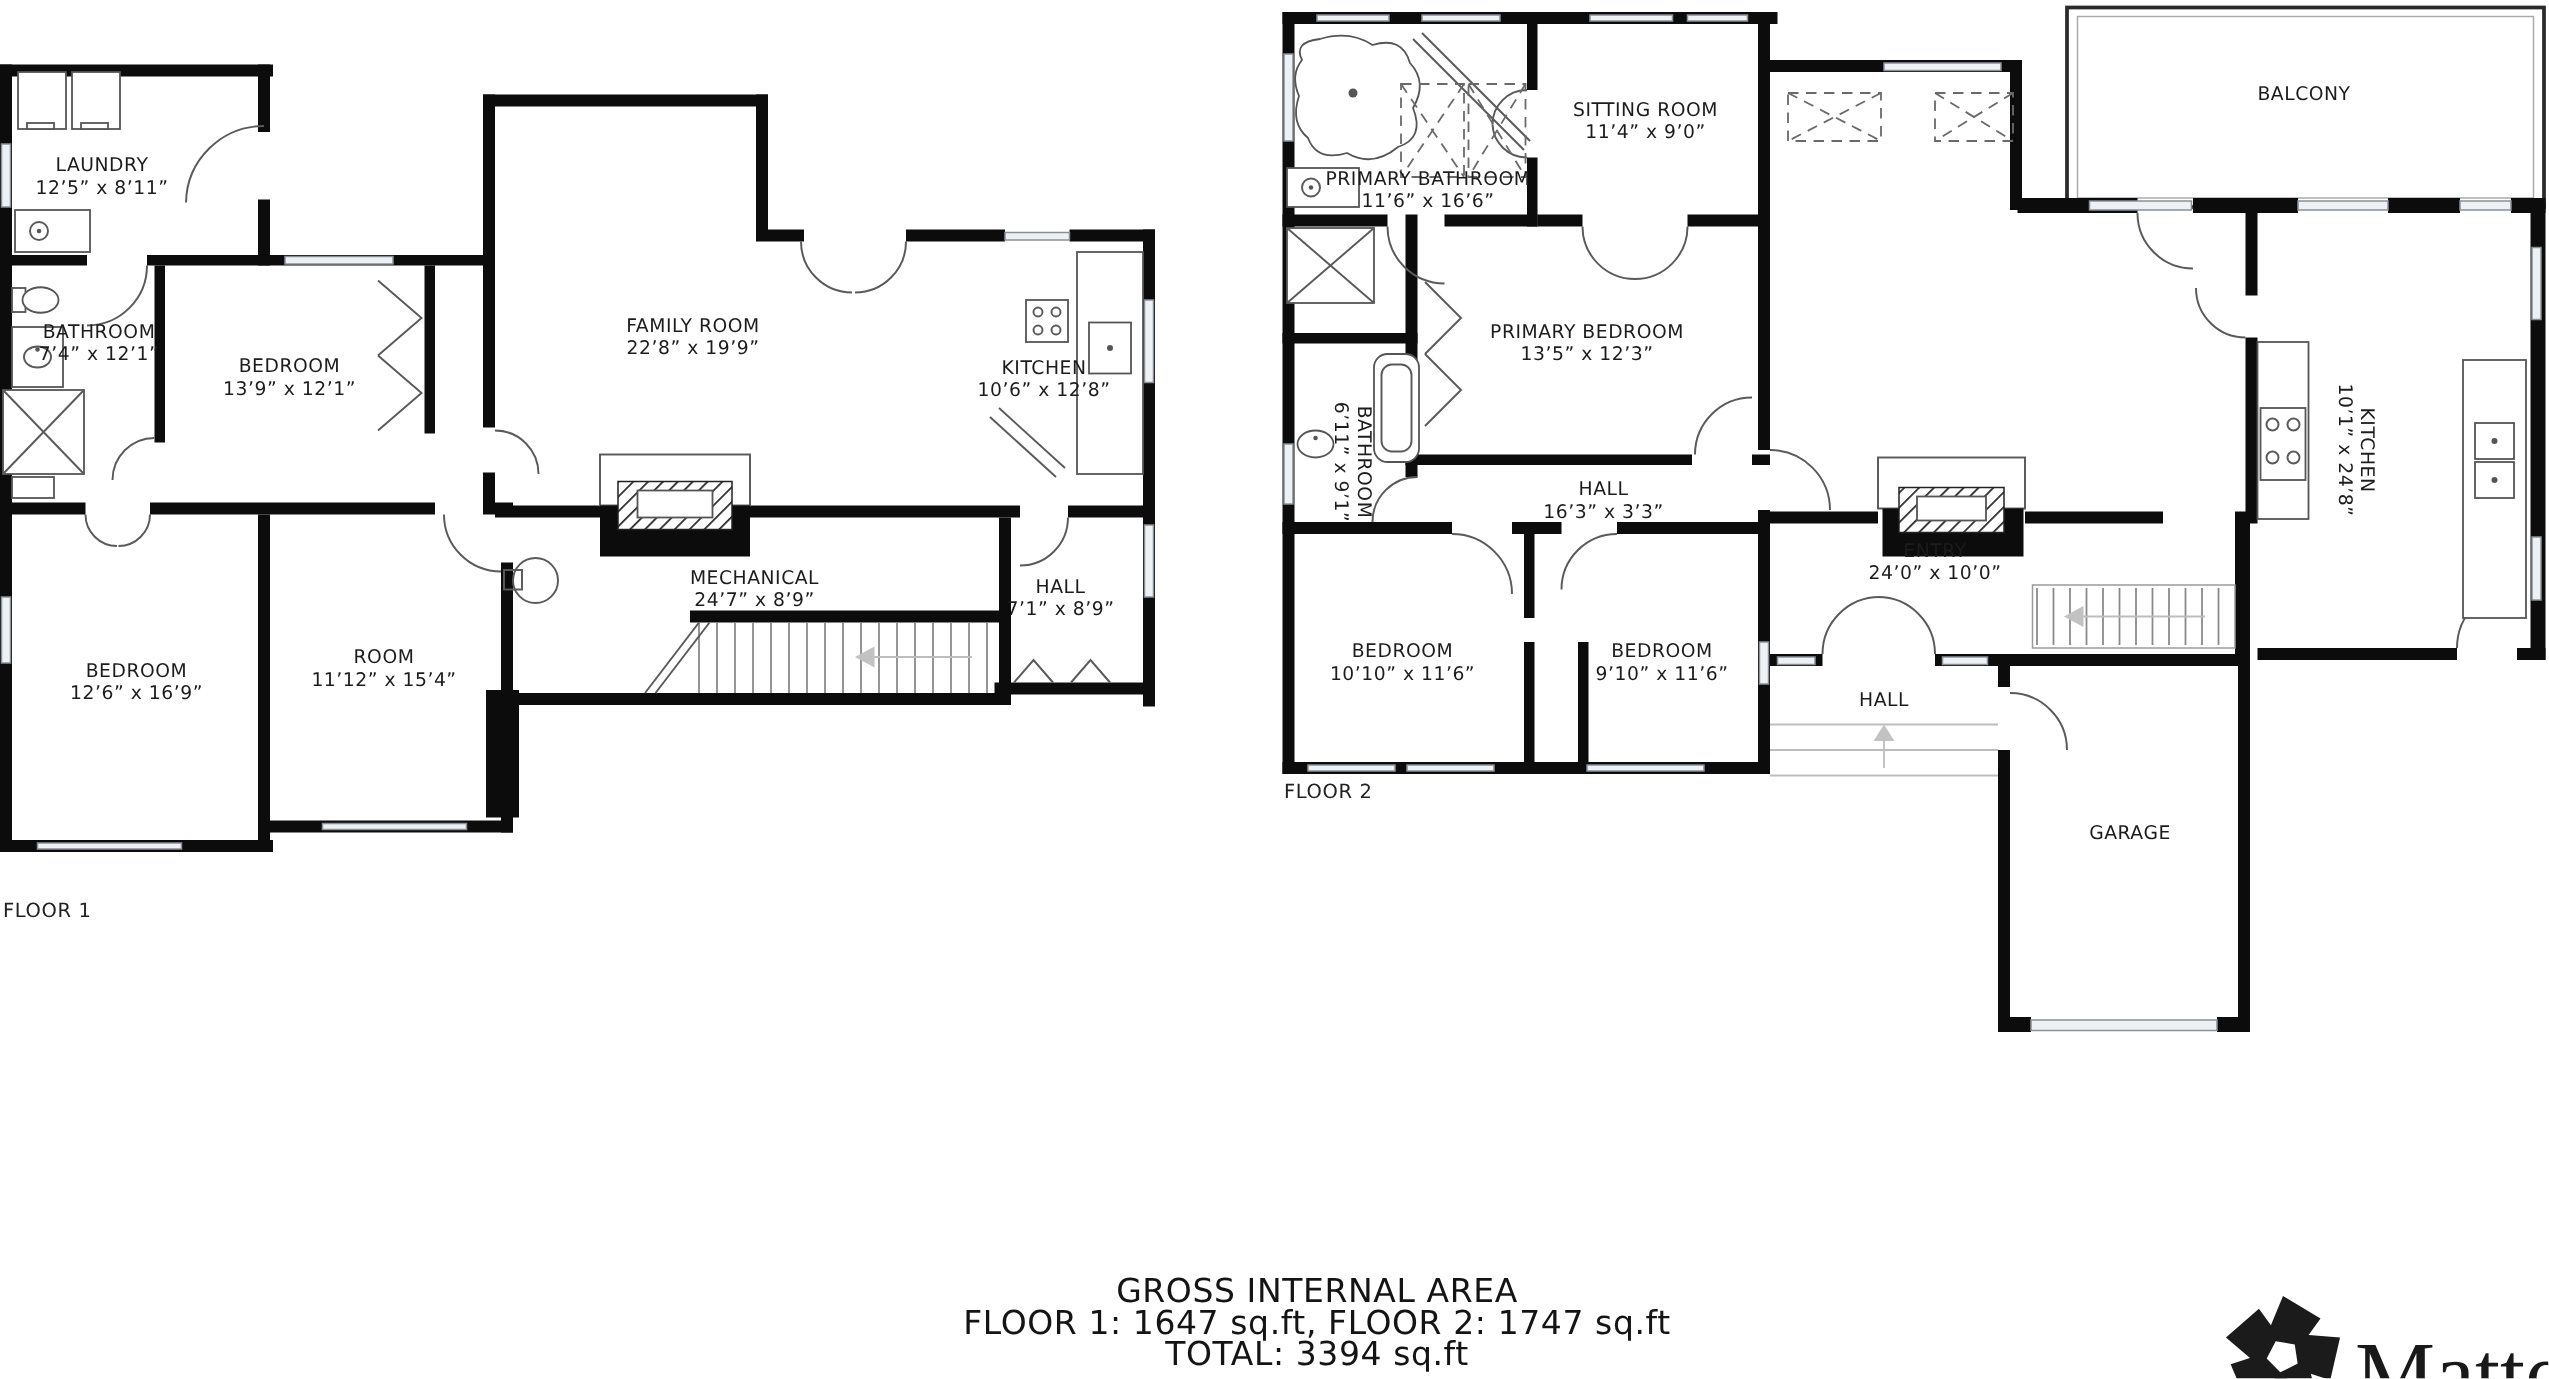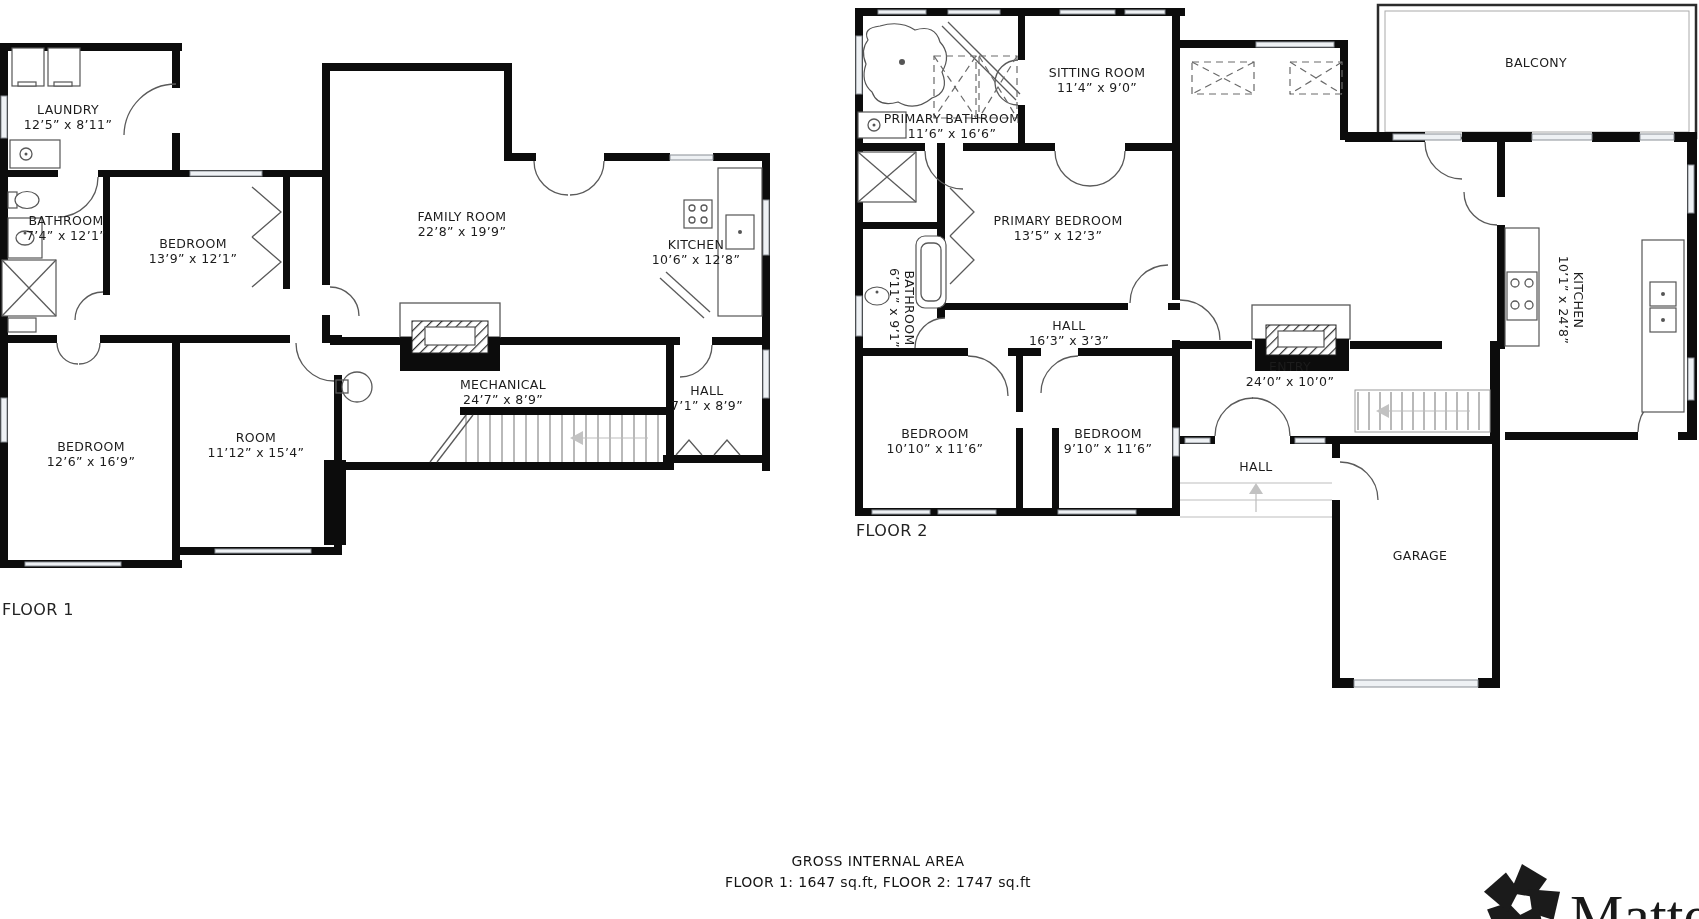--- a/index.html
+++ b/index.html
@@ -12,23 +12,23 @@
   .fix{fill:#ffffff;stroke:#555;stroke-width:1.2;}
   .win{fill:#eef1f4;stroke:#8a8f96;stroke-width:1;}
   .dash{fill:none;stroke:#6a6a6a;stroke-width:1.2;stroke-dasharray:7 5;}
   .stair{stroke:#8a8a8a;stroke-width:1.2;}
   .pr{stroke:#bdbdbd;stroke-width:1.2;}
   .arrow{fill:#c2c2c2;}
   .rl{position:absolute;transform:translate(-50%,-50%);text-align:center;
       font-size:12.5px;line-height:15px;letter-spacing:.35px;white-space:nowrap;color:#1c1c1c;}
   .rl.v{transform:translate(-50%,-50%) rotate(90deg);}
   .rn,.rd{display:block;}
-  .floor-tag{position:absolute;font-size:16px;letter-spacing:.4px;color:#222;}
+  .floor-tag{position:absolute;font-size:13px;letter-spacing:.4px;color:#222;}
   #footer{position:absolute;left:518px;top:851px;width:720px;text-align:center;
-          font-size:14px;line-height:21px;letter-spacing:.4px;color:#141414;}
+          font-size:22px;line-height:21px;letter-spacing:.4px;color:#141414;}
   #brand{position:absolute;left:1478px;top:852px;width:240px;height:90px;}
   #brand-text{position:absolute;left:92px;top:30px;font-family:"Liberation Serif", serif;
               font-size:60px;color:#191919;}
 </style>
 </head>
 <body>
 
 <div id="page">
 
   <svg style="left:0;top:0" width="780" height="600" viewBox="0 0 780 600">
@@ -451,20 +451,21 @@
     <span class="rn">HALL</span>
   </div>
   <div class="rl" style="left:1420px;top:555px">
     <span class="rn">GARAGE</span>
   </div>
   <div class="floor-tag" style="left:856px;top:521px">FLOOR 2</div>
 
   <div id="footer">
     <div>GROSS INTERNAL AREA</div>
     <div>FLOOR 1: 1647  sq.ft, FLOOR 2:  1747  sq.ft</div>
+    <div>TOTAL:  3394  sq.ft</div>
   </div>
 
   <div id="brand">
     <svg style="left:0;top:8px" width="88" height="88" viewBox="-44 -44 88 88">
       <g fill="#1b1b1b">
         <polygon points="0,-40 25,-25 12,-7 -12,-11" transform="rotate(0)"></polygon>
         <polygon points="0,-40 25,-25 12,-7 -12,-11" transform="rotate(72)"></polygon>
         <polygon points="0,-40 25,-25 12,-7 -12,-11" transform="rotate(144)"></polygon>
         <polygon points="0,-40 25,-25 12,-7 -12,-11" transform="rotate(216)"></polygon>
         <polygon points="0,-40 25,-25 12,-7 -12,-11" transform="rotate(288)"></polygon>

